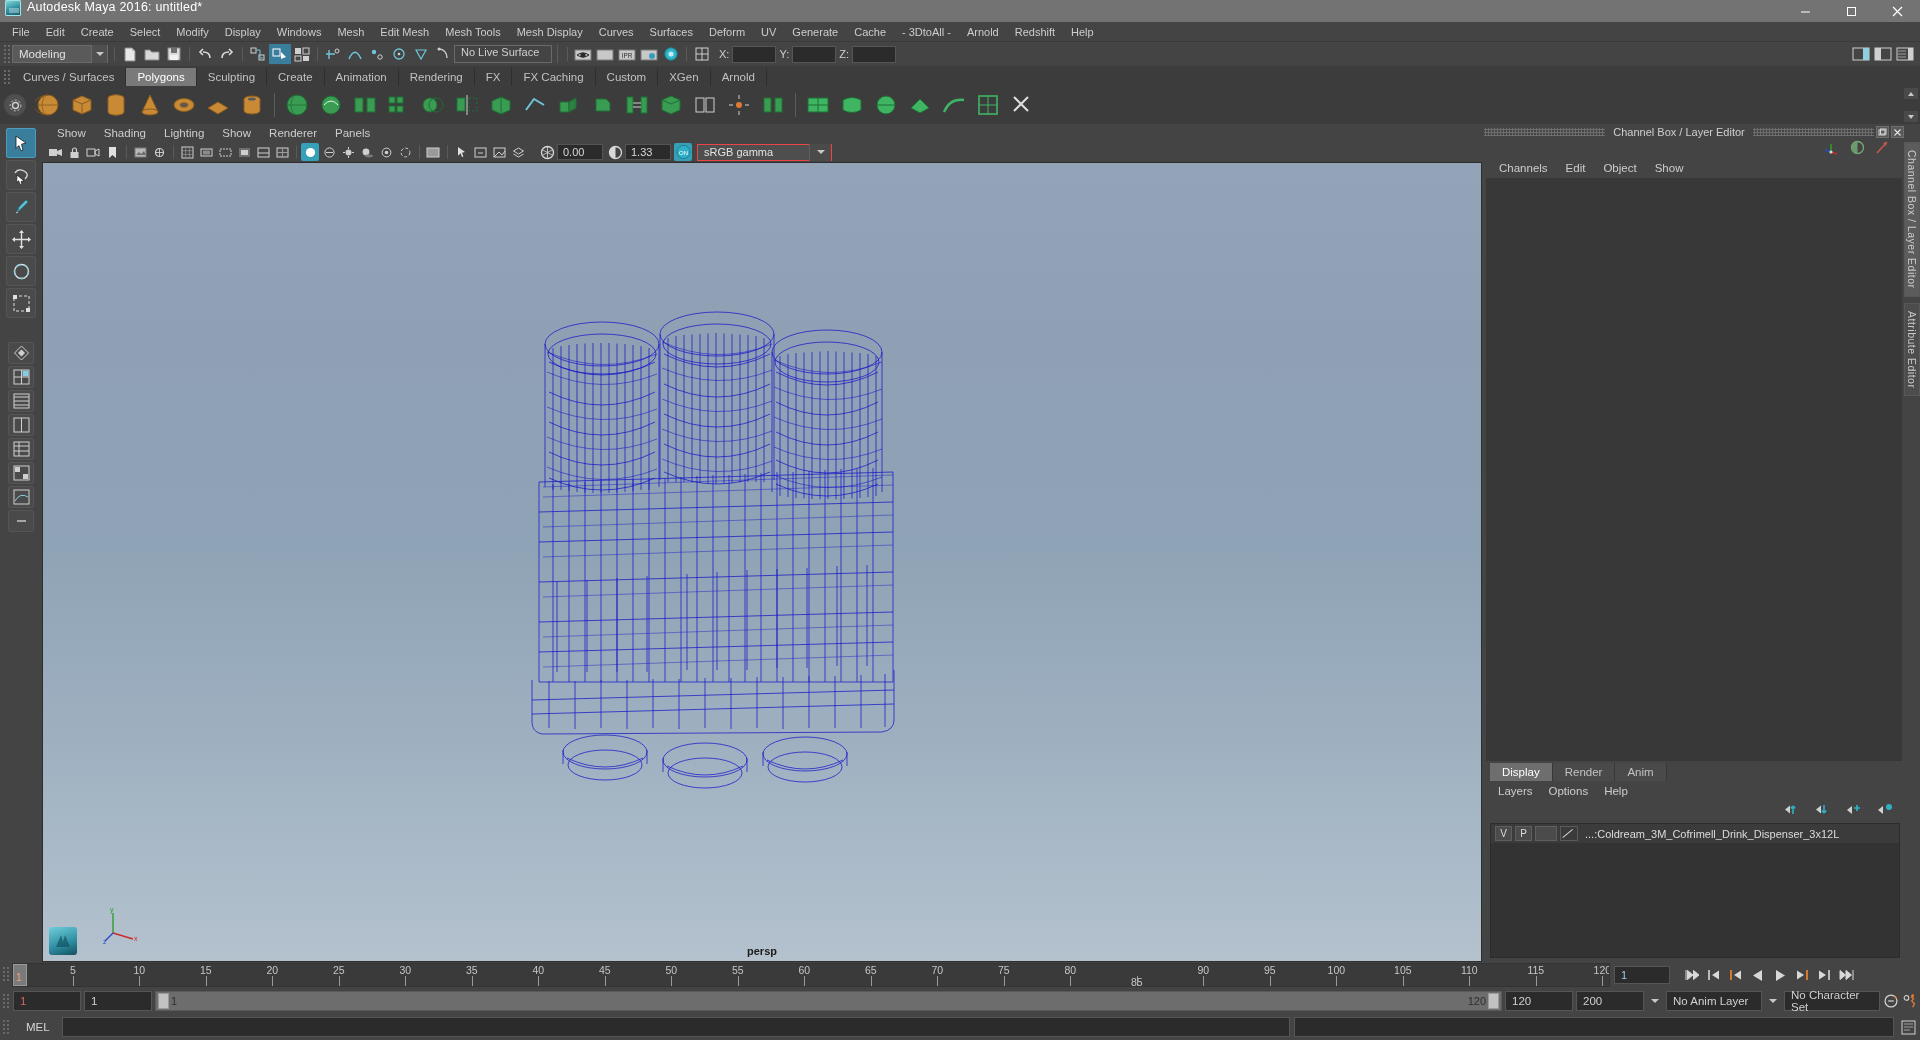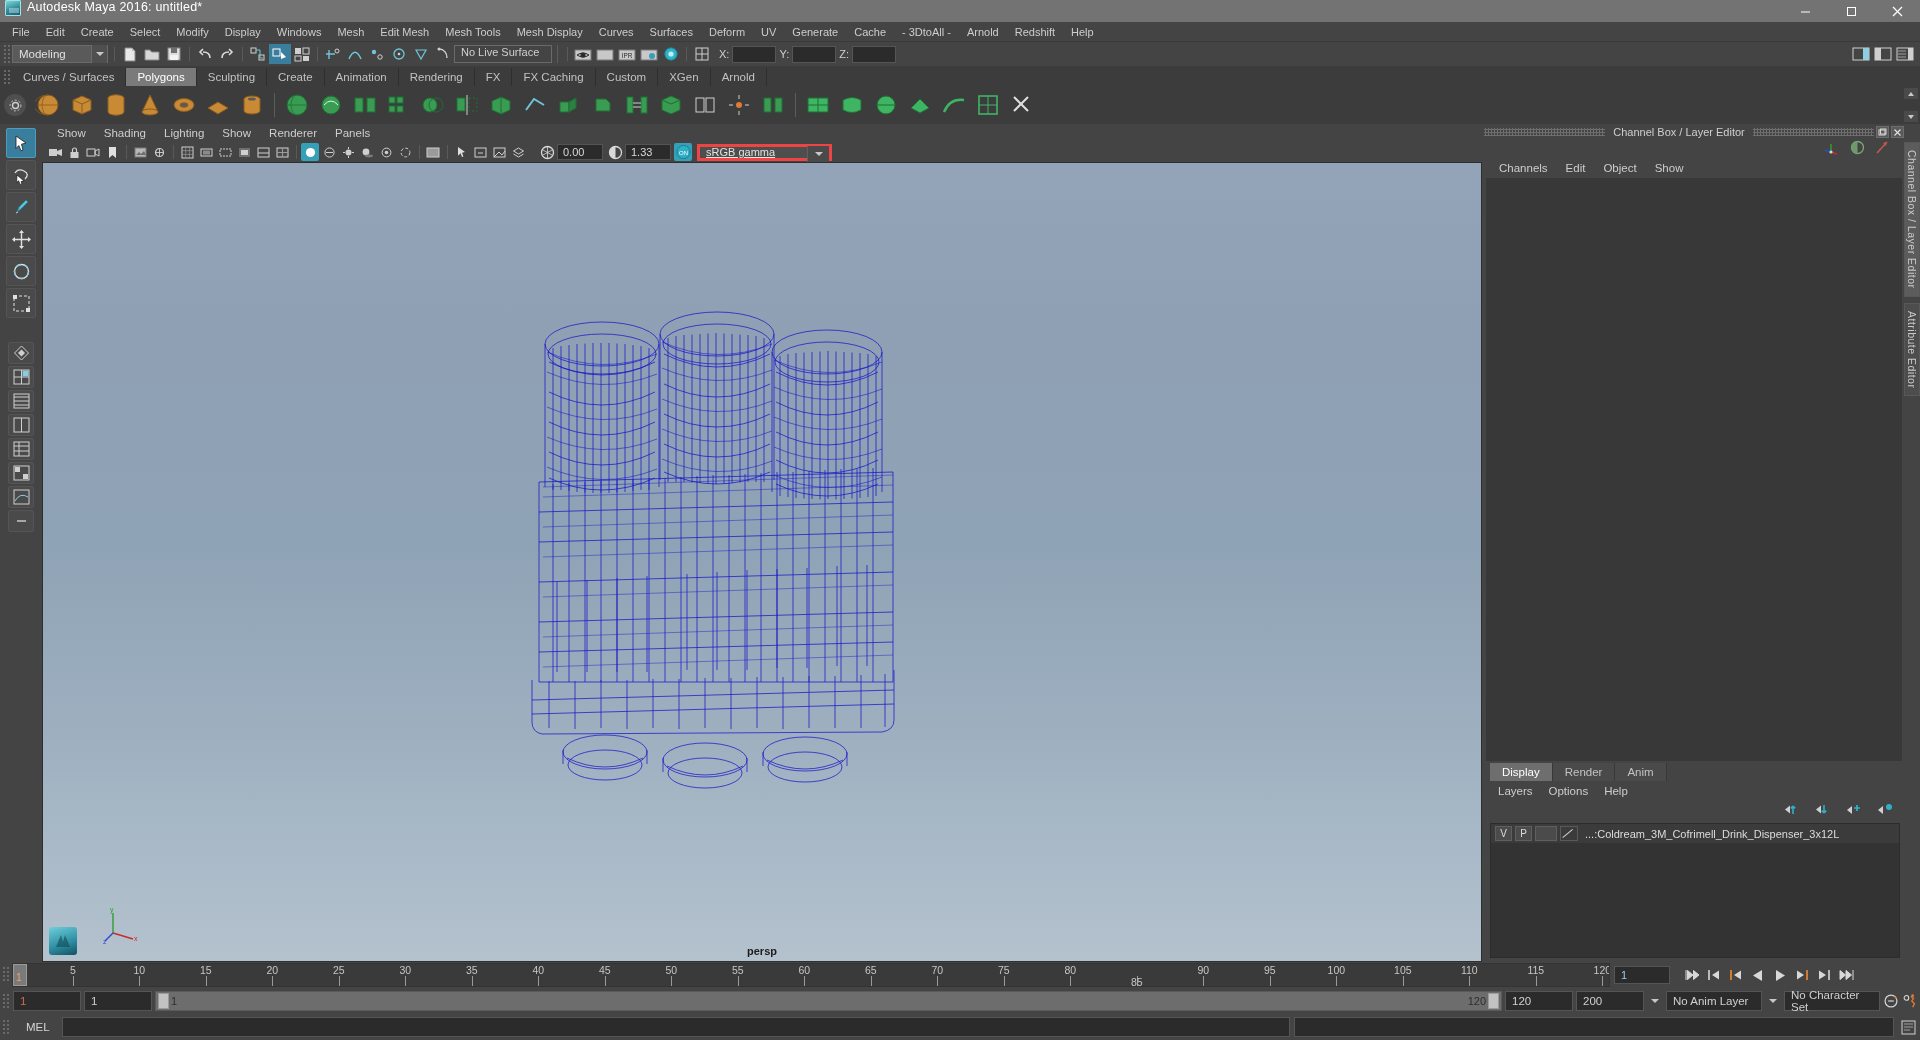--- a/index.html
+++ b/index.html
@@ -146,24 +146,23 @@
   .ptb{
     width:18px;height:18px;flex:0 0 18px;display:flex;align-items:center;justify-content:center;
     color:#cfcfcf; margin-right:1px;
   }
   .ptb.on{ background:#36a0b8; color:#fff; border-radius:2px; }
   .numfield{
     height:16px;width:46px;background:#2b2b2b;border:1px solid #545454;color:#d8d8d8;
     font-size:11px;display:flex;align-items:center;padding-left:5px;margin-right:3px;
   }
   .gamma-sel{
-    height:17px;width:135px;background:#4e4e4e;border:3px solid #ef4444;display:flex;
+    height:17px;width:135px;background:#4e4e4e;border:1px solid #ef4444;display:flex;
     align-items:center;padding-left:6px;font-size:11px;color:#e2e2e2;position:relative;
     margin-left:4px;
-    text-decoration:underline;
   }
   .gamma-sel .gs-arrow{
     position:absolute;right:0;top:-1px;width:22px;height:17px;background:#4a4a4a;
     border-left:1px solid #606060;display:flex;align-items:center;justify-content:center;
   }
   .viewport{
     flex:1 1 auto; position:relative; min-height:0; overflow:hidden;
     background:linear-gradient(180deg,#93a4b8 0%, #8fa0b4 22%, #8fa3b6 48%, #9eb0c0 72%, #b4c2ce 100%);
     border:1px solid #2e2e2e;
   }

